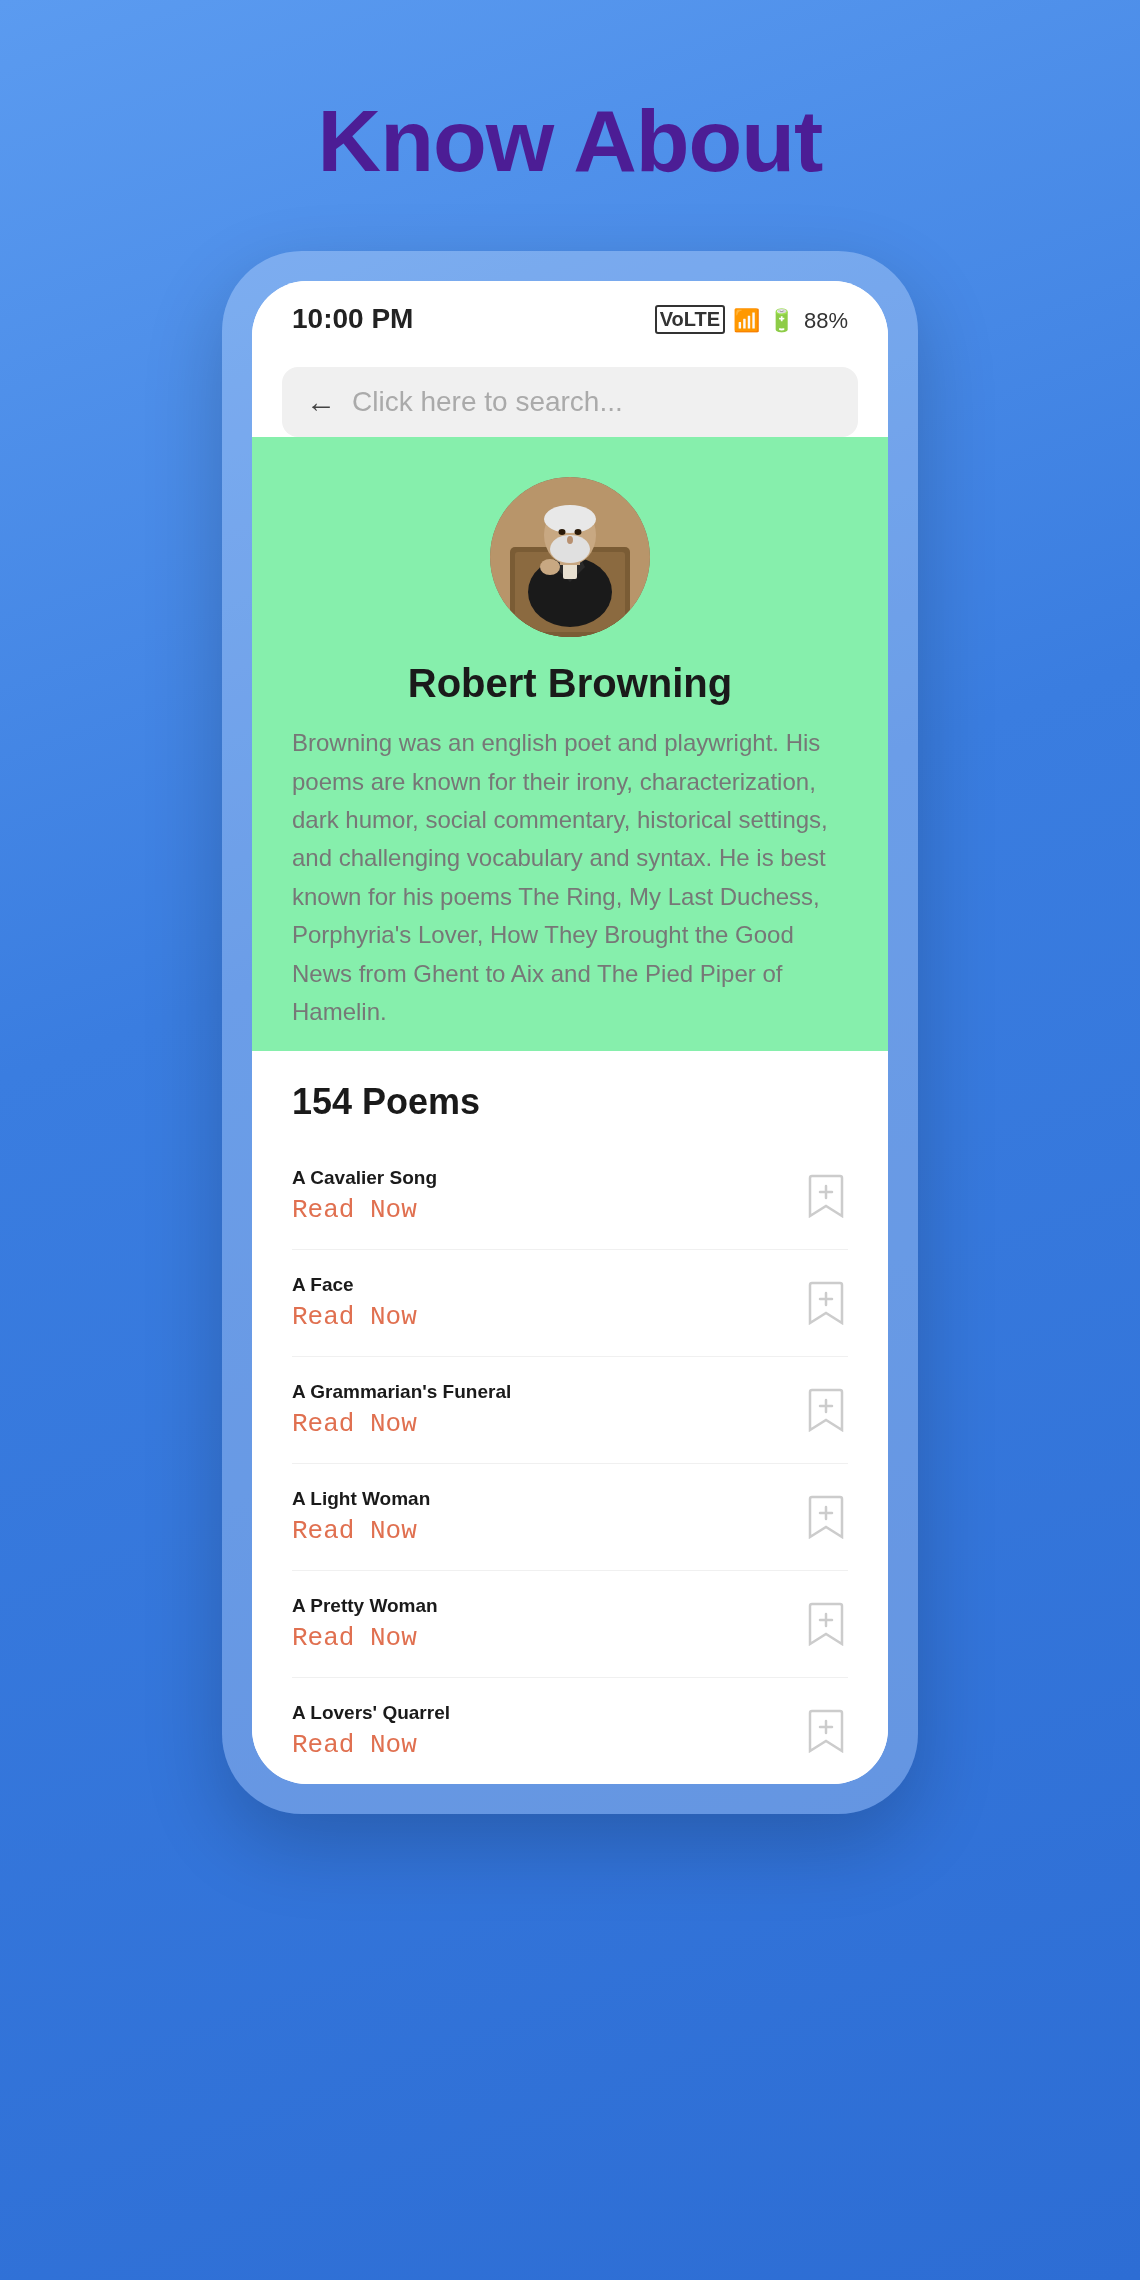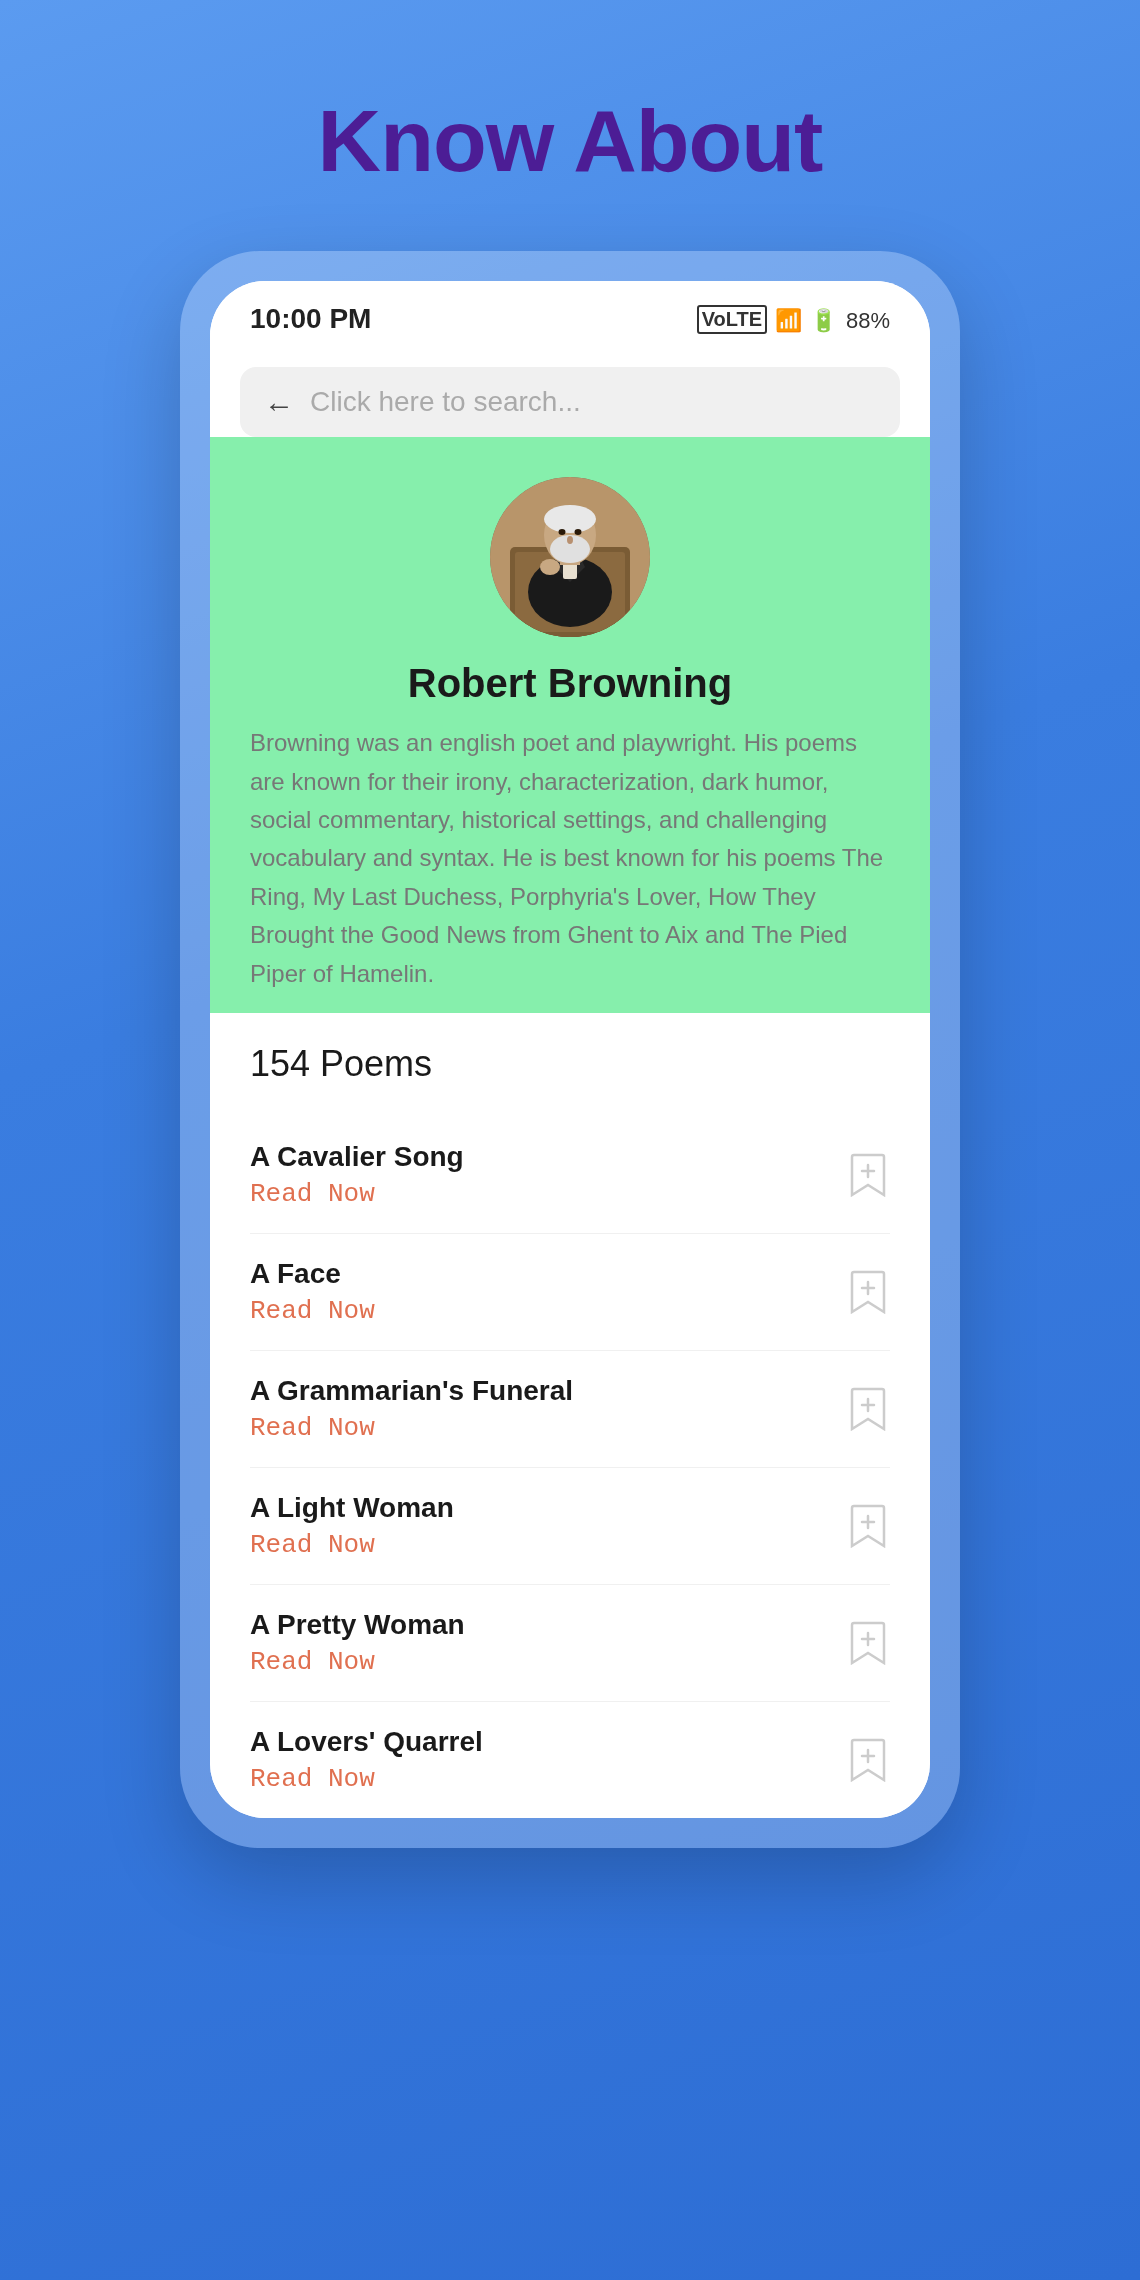--- a/index.html
+++ b/index.html
@@ -23,21 +23,21 @@
 
     .header-text h1 {
       color: #4c1d95;
       font-size: 88px;
       font-weight: 800;
       line-height: 1.15;
       letter-spacing: -1px;
     }
 
     .phone-frame {
-      width: 780px;
+      width: 696px;
       background: rgba(255,255,255,0.25);
       border-radius: 80px;
       padding: 30px;
       box-shadow: 0 30px 80px rgba(0,0,0,0.2);
     }
 
     .phone-inner {
       background: white;
       border-radius: 55px;
       overflow: hidden;
@@ -139,23 +139,23 @@
       width: 100%;
     }
 
     .poems-section {
       padding: 30px 40px 0 40px;
       background: white;
     }
 
     .poems-count {
       font-size: 36px;
-      font-weight: 400;
+      font-weight: 700;
       color: #1a1a1a;
-      margin-bottom: 32px;
+      margin-bottom: 20px;
     }
 
     .poem-item {
       display: flex;
       justify-content: space-between;
       align-items: center;
       padding: 24px 0;
       border-bottom: 1px solid #f0f0f0;
     }
 
@@ -163,21 +163,21 @@
       border-bottom: none;
     }
 
     .poem-info {
       display: flex;
       flex-direction: column;
       gap: 6px;
     }
 
     .poem-title {
-      font-size: 28px;
+      font-size: 19px;
       font-weight: 600;
       color: #1a1a1a;
     }
 
     .poem-read {
       font-size: 26px;
       color: #e07050;
       font-weight: 500;
       cursor: pointer;
       font-family: Liberation Mono, monospace;

